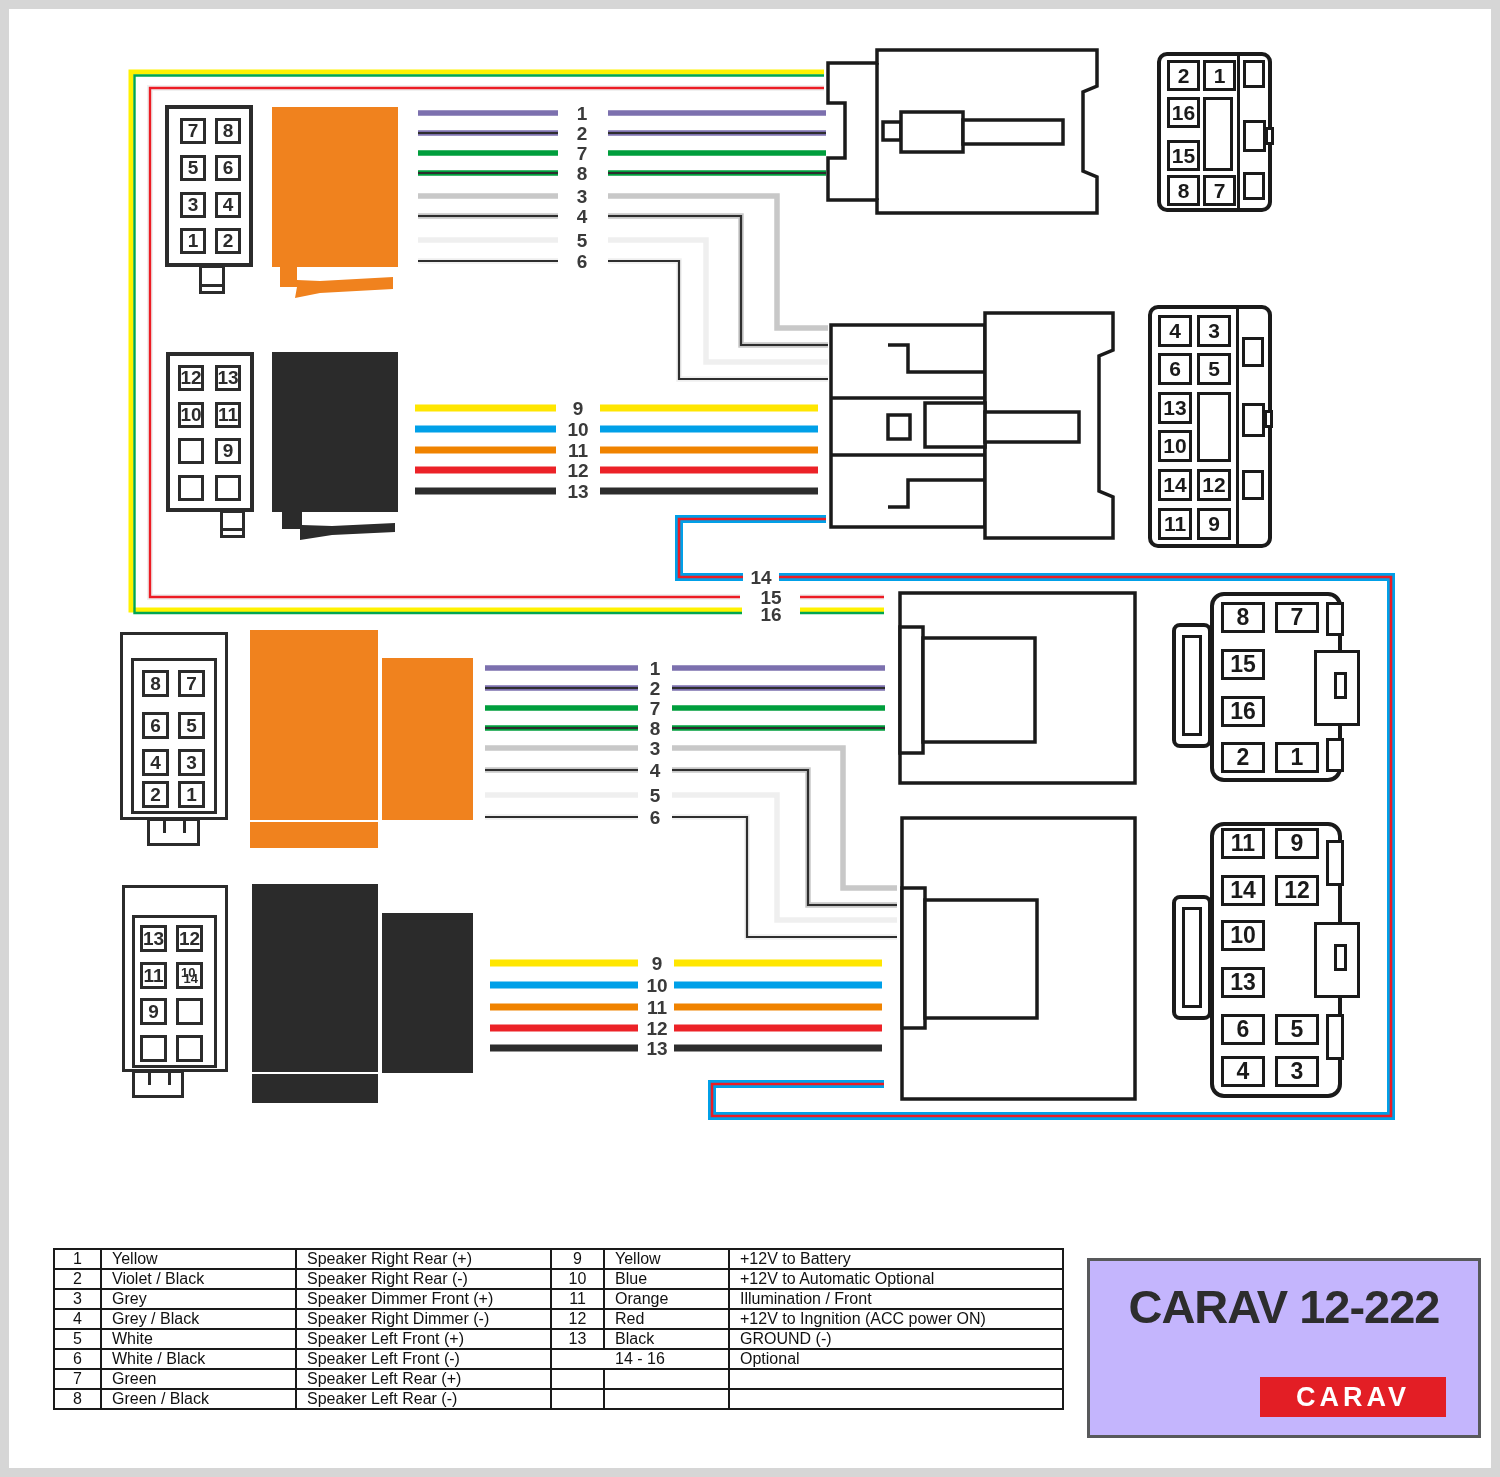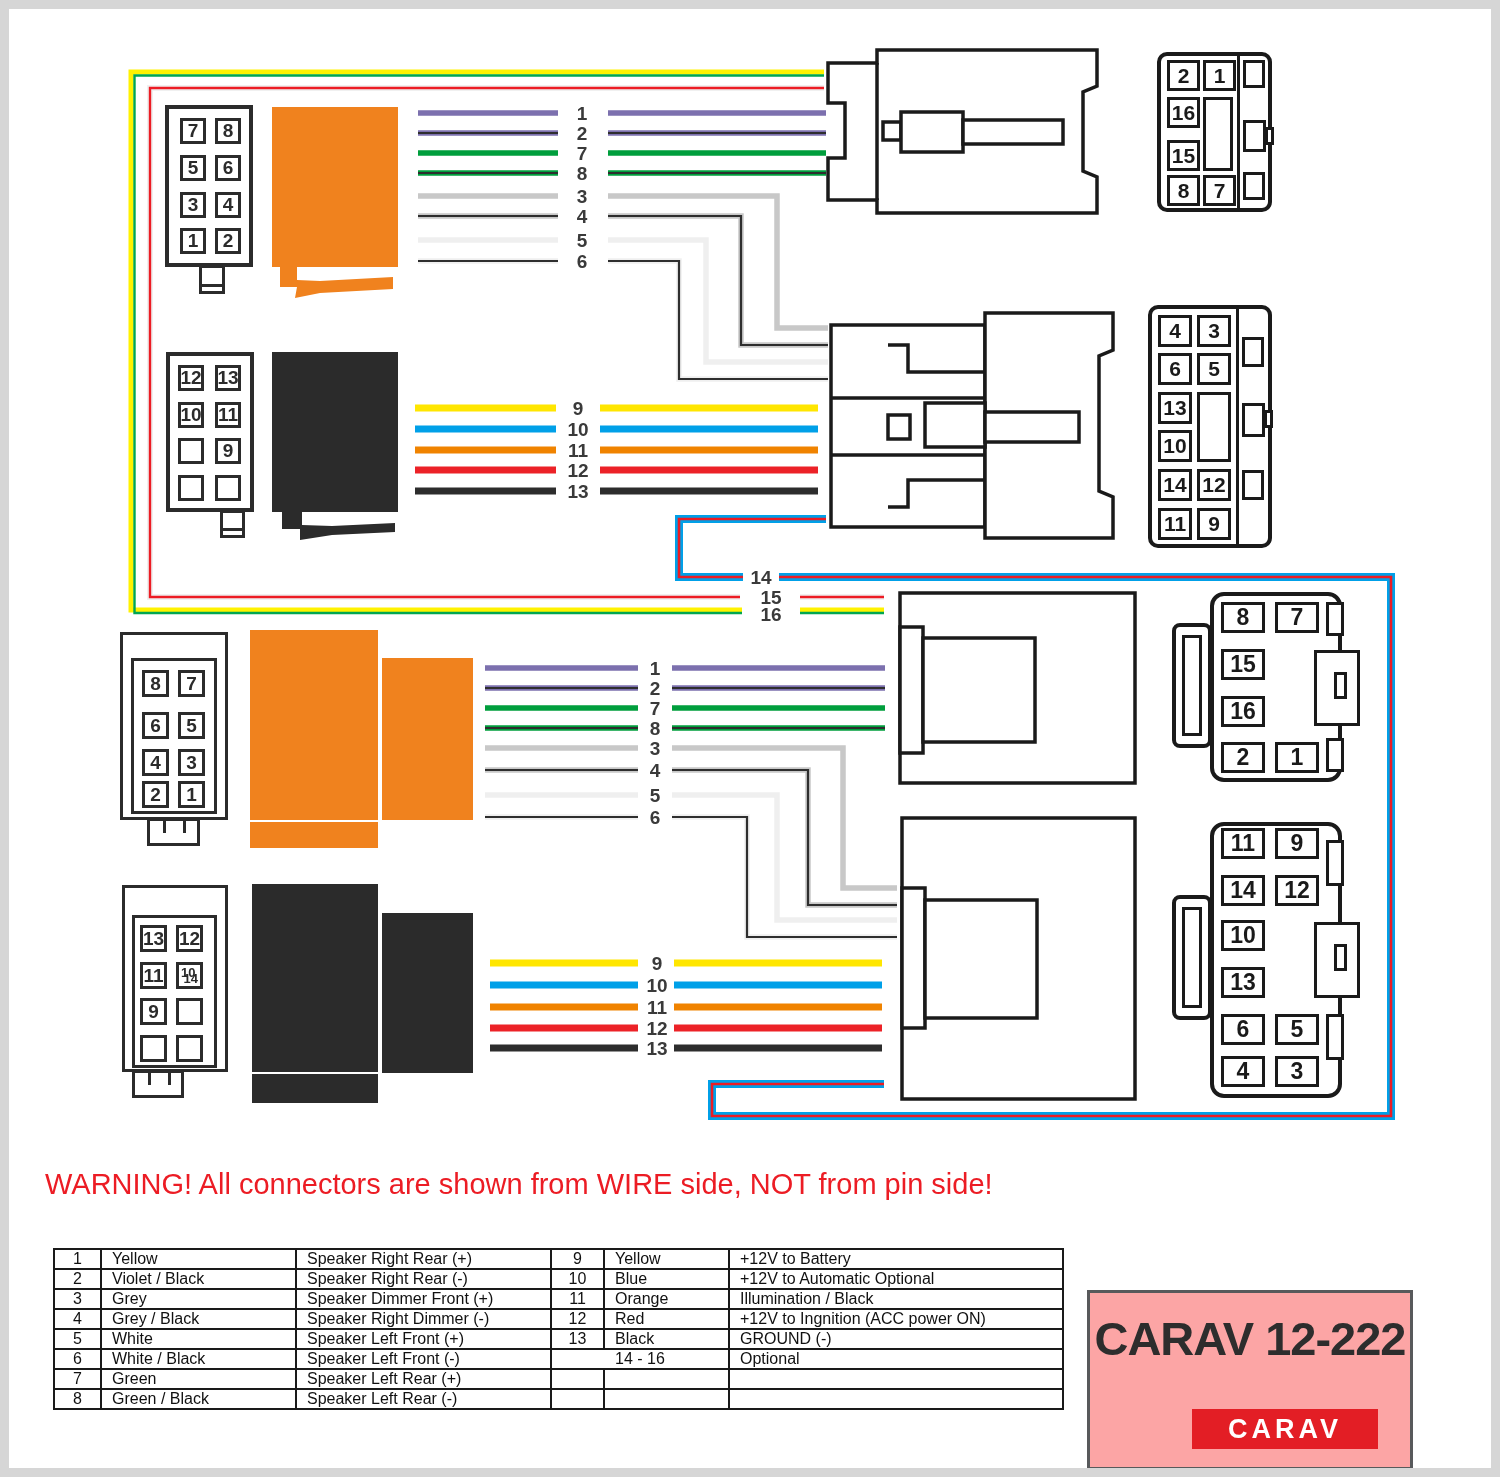--- a/index.html
+++ b/index.html
@@ -32,22 +32,22 @@
 
   .split-top { position:absolute; top:0px; left:2px; font-size:13px; font-weight:bold; }
   .split-bottom { position:absolute; bottom:0px; right:2px; font-size:13px; font-weight:bold; }
 
   
   .warning { position:absolute; left:45px; top:1168px; font-size:29px; color:#EC1C24; }
   .wiretable { position:absolute; left:53px; top:1248px; border-collapse:collapse; table-layout:fixed; }
   .wiretable td { border:2px solid #1a1a1a; height:18px; font-size:16px; color:#111;
                   padding:0 2px 0 10px; white-space:nowrap; overflow:hidden; }
   .wiretable td.num { text-align:center; padding:0; }
-  .brandbox { position:absolute; left:1087px; top:1290px; width:326px; height:180px;
-              background:#fca5a5; border:3px solid #58595B; box-sizing:border-box; }
+  .brandbox { position:absolute; left:1087px; top:1258px; width:394px; height:180px;
+              background:#c4b5fd; border:3px solid #58595B; box-sizing:border-box; }
   .brandtitle { position:absolute; left:0; right:0; top:18px; text-align:center;
                 font-size:47px; font-weight:bold; color:#2d2d2d; letter-spacing:-1px; }
   .brandbadge { position:absolute; right:32px; bottom:18px; width:186px; height:40px;
                 background:#E31E25; color:#fff; font-weight:bold; font-size:27px;
                 letter-spacing:4px; display:flex; align-items:center; justify-content:center; }
 </style>
 </head>
 <body>
 
 <div id="root">
@@ -311,21 +311,20 @@
     <div class="pc pl" style="left:7px;  top:49px;">14</div>
     <div class="pc pl" style="left:61px; top:49px;">12</div>
     <div class="pc pl" style="left:7px;  top:94px;">10</div>
     <div class="pc pl" style="left:7px;  top:141px;">13</div>
     <div class="pc pl" style="left:7px;  top:188px;">6</div>
     <div class="pc pl" style="left:61px; top:188px;">5</div>
     <div class="pc pl" style="left:7px;  top:230px;">4</div>
     <div class="pc pl" style="left:61px; top:230px;">3</div>
   </div>
 
-  <div class="warning">WARNING! All connectors are shown from WIRE side, NOT from pin side!</div>
 
   <table class="wiretable">
     <colgroup>
       <col style="width:47px">
         <col style="width:195px">
         <col style="width:255px">
       <col style="width:53px">
         <col style="width:125px">
         <col style="width:334px">
     </colgroup>
@@ -345,21 +344,21 @@
       <td class="num">10</td>
           <td>Blue</td>
           <td>+12V to Automatic Optional</td>
     </tr>
     <tr>
       <td class="num">3</td>
           <td>Grey</td>
           <td>Speaker Dimmer Front (+)</td>
       <td class="num">11</td>
           <td>Orange</td>
-          <td>Illumination / Black</td>
+          <td>Illumination / Front</td>
     </tr>
     <tr>
       <td class="num">4</td>
           <td>Grey / Black</td>
           <td>Speaker Right Dimmer (-)</td>
       <td class="num">12</td>
           <td>Red</td>
           <td>+12V to Ingnition (ACC power ON)</td>
     </tr>
     <tr>

